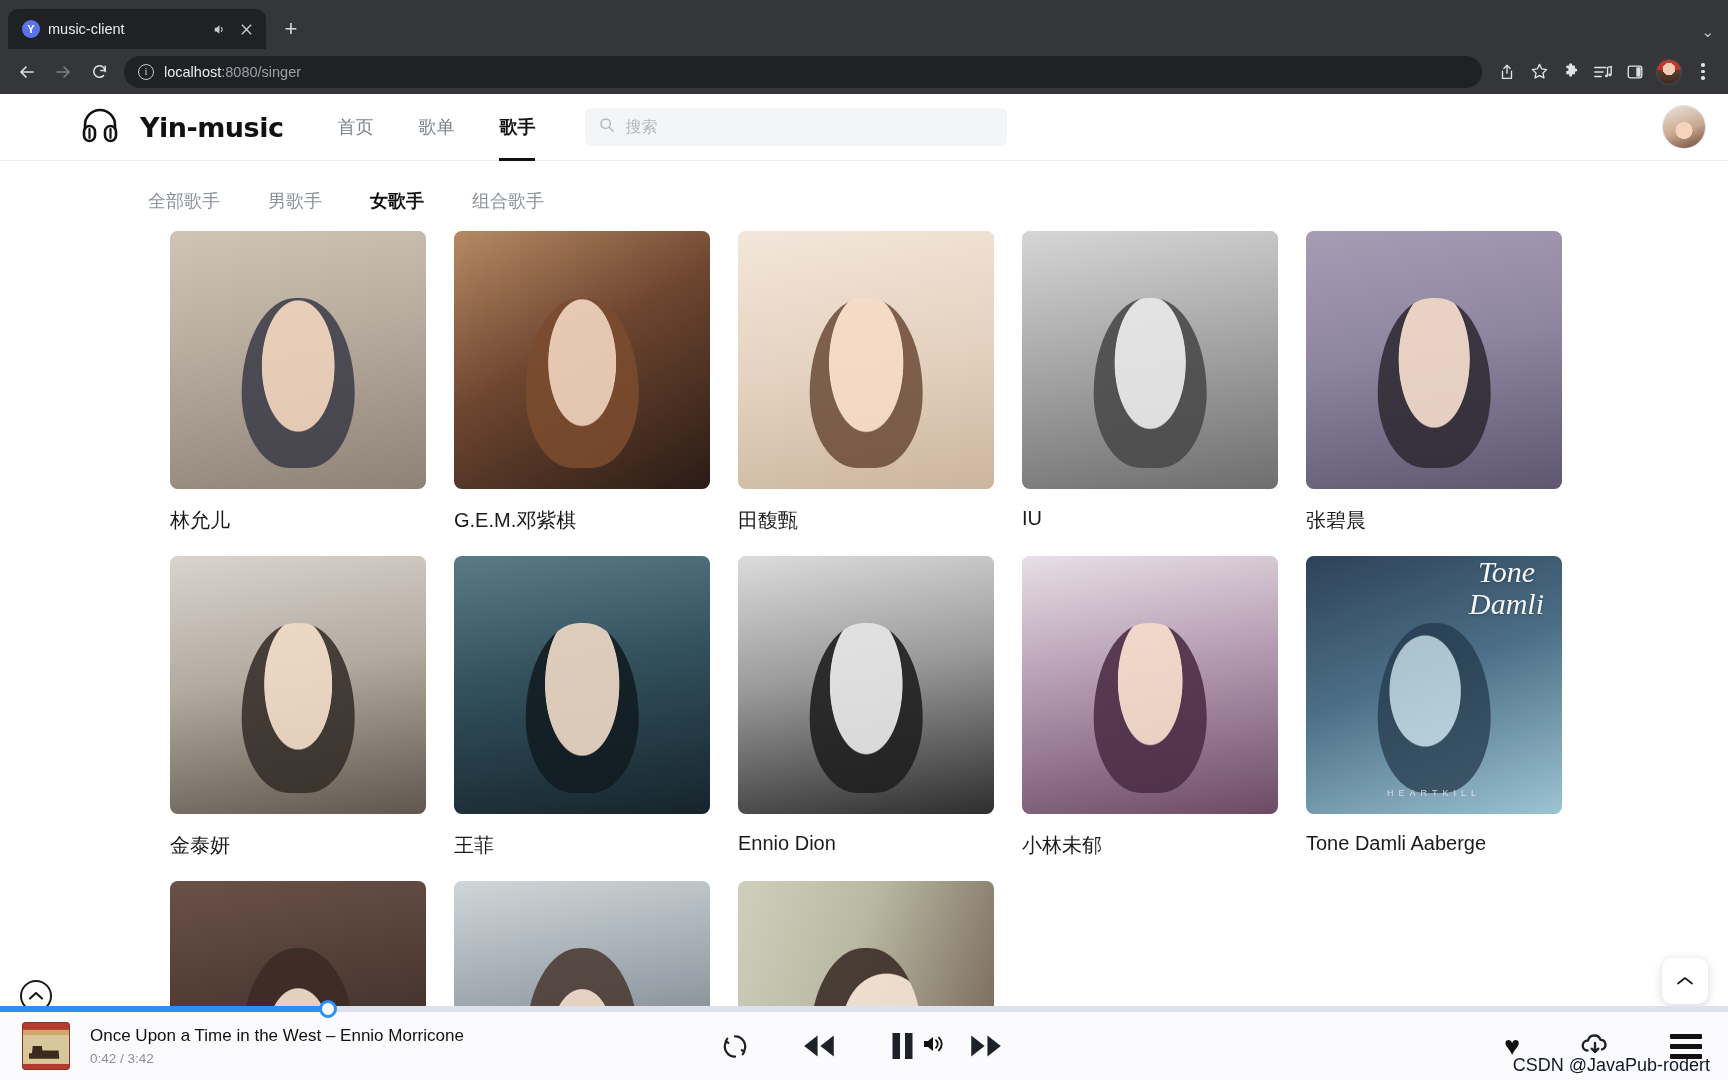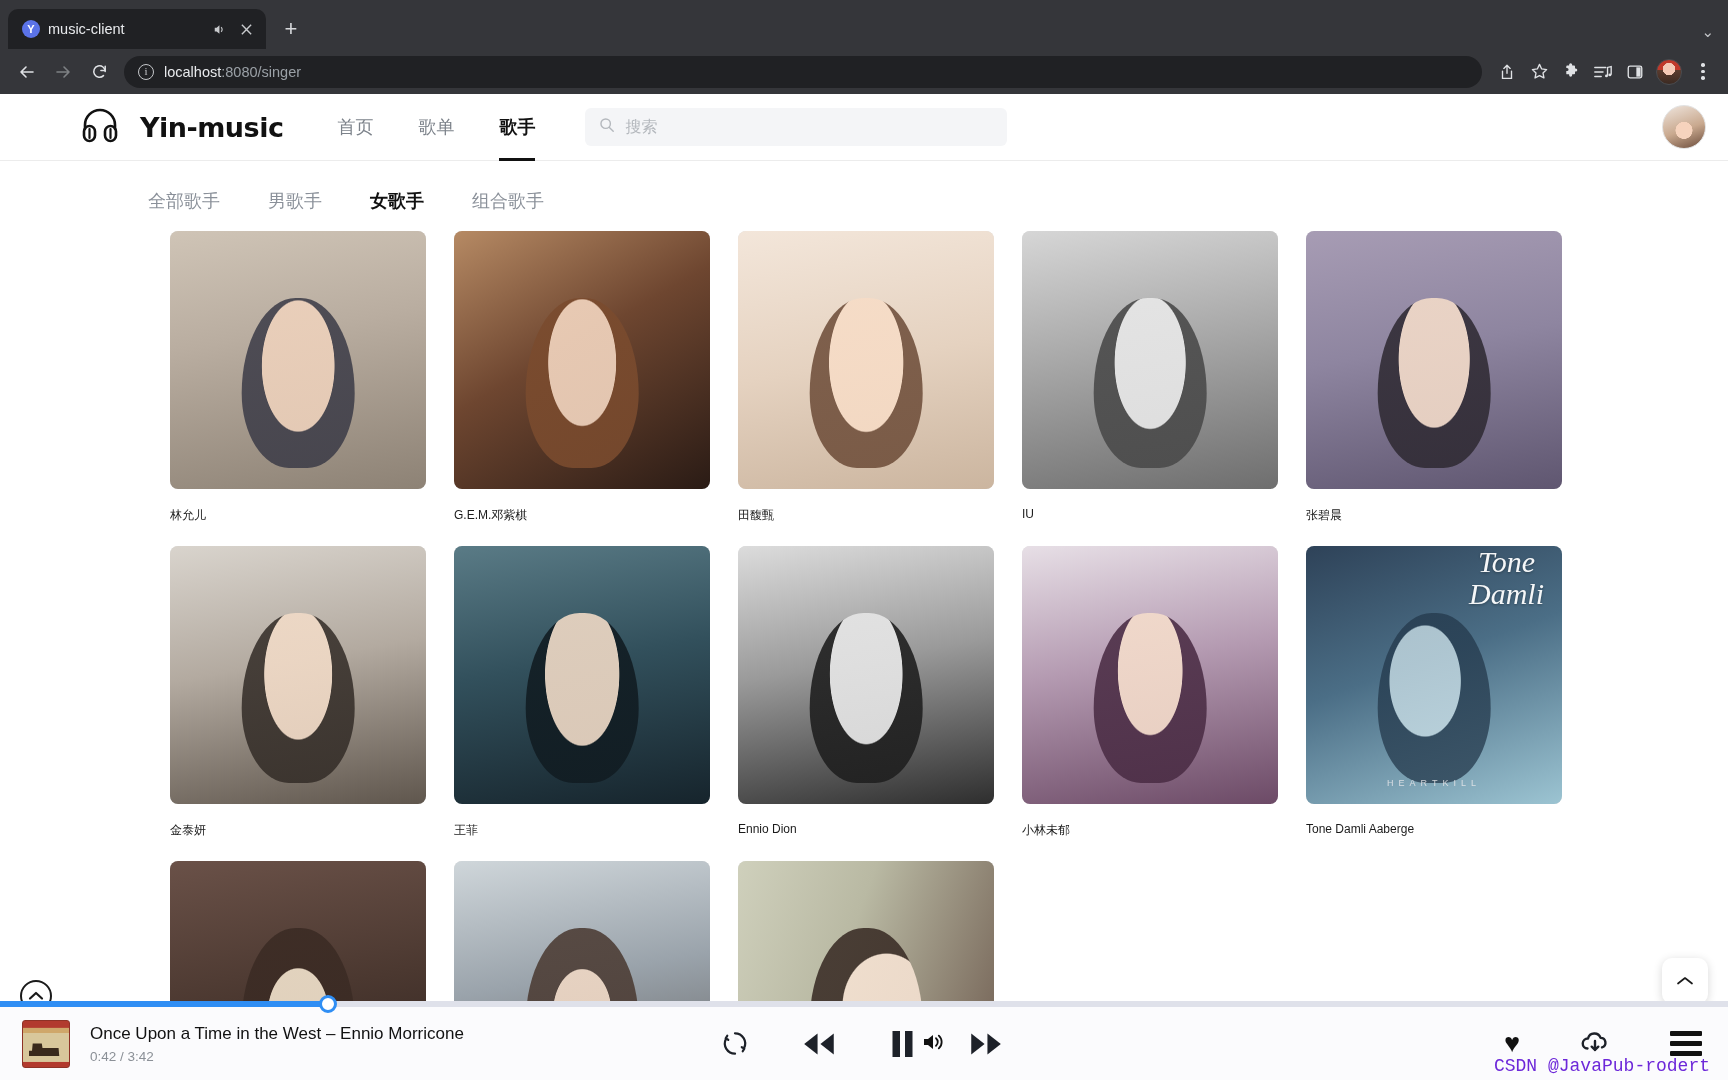--- a/index.html
+++ b/index.html
@@ -177,21 +177,21 @@
   }
   .card { width: 256px; }
   .card-photo {
     width: 256px; height: 258px;
     border-radius: 8px;
     overflow: hidden;
     position: relative;
     background: #ddd;
   }
   .card-name {
-    font-size: 12px; color: #1b1b1b; margin-top: 18px;
+    font-size: 20px; color: #1b1b1b; margin-top: 18px;
     white-space: nowrap; overflow: hidden; text-overflow: ellipsis;
   }
 
   
   .ph { position: absolute; inset: 0; }
   .ph::after {
     content: ""; position: absolute; left: 50%; top: 26%;
     width: 44%; height: 66%;
     transform: translateX(-50%);
     border-radius: 48% 48% 42% 42% / 56% 56% 44% 44%;
@@ -253,21 +253,21 @@
     background: #fff; box-shadow: 0 2px 10px rgba(0,0,0,.16);
     display: flex; align-items: center; justify-content: center;
     color: #1a1a1a;
   }
 
   
   .player {
     position: absolute; left: 0; right: 0; bottom: 0;
     height: 74px;
     background: #fbfbfd;
-    border-top: 1px solid #0f766e;
+    border-top: 6px solid #0f766e;
     display: flex; align-items: center;
     padding: 0 26px 0 22px;
   }
   .progress {
     position: absolute; left: 0; right: 0; top: -6px;
     height: 6px; background: #dfe1ea;
   }
   .progress-fill { height: 6px; background: #2f8ef4; width: 19%; }
   .progress-knob {
     position: absolute; top: -6px; left: 19%;
@@ -296,22 +296,22 @@
   .ctrl { color: #1d2129; display: flex; align-items: center; justify-content: center; }
   .volume { position: absolute; left: 920px; color: #111; }
   .right-actions {
     margin-left: auto; display: flex; align-items: center; gap: 58px;
   }
   .heart { color: #111; font-size: 27px; line-height: 1; }
   .hamburger { display: flex; flex-direction: column; gap: 5px; }
   .hamburger i { display: block; width: 32px; height: 5px; background: #111; border-radius: 1px; }
   .watermark {
     position: absolute; right: 18px; bottom: 4px;
-    color: #6d28d9; font-size: 18px;
-    font-family: Liberation Mono, monospace;
+    color: #0f172a; font-size: 18px;
+    font-family: Liberation Sans, sans-serif;
     margin-top: 10px;
   }
 </style>
 </head>
 <body>
 
 <div class="browser">
 
   <div class="chrome-top">
     <div class="tab">

